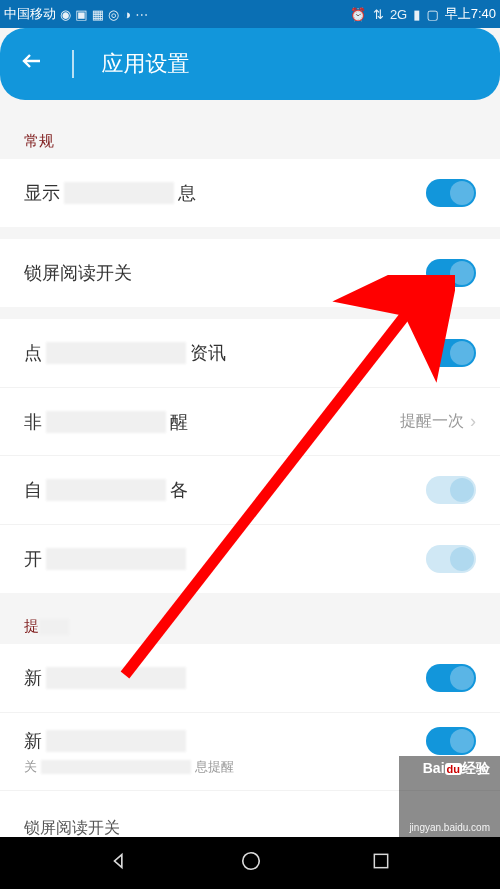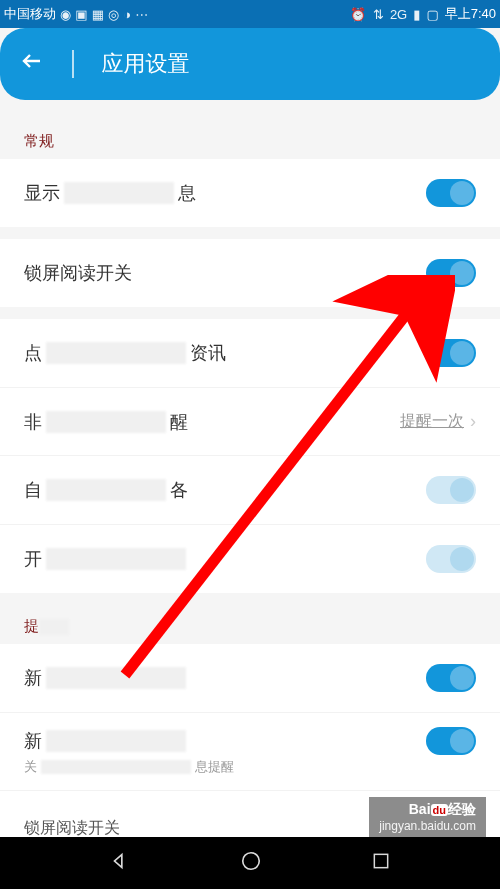--- a/index.html
+++ b/index.html
@@ -47,21 +47,21 @@
       align-items: center;
       justify-content: space-between;
       padding: 20px 24px;
       min-height: 68px;
       border-bottom: 1px solid #f2f2f2;
       position: relative;
     }
     .setting-row:last-child { border-bottom: none; }
     .setting-label { font-size: 18px; color: #333; display: flex; align-items: center; }
     .setting-sublabel { font-size: 13px; color: #999; margin-top: 3px; display: flex; align-items: center; }
-    .setting-value { color: #999; font-size: 16px; margin-right: 6px; text-decoration: underline; }
+    .setting-value { color: #999; font-size: 16px; margin-right: 6px; }
     .chevron { color: #ccc; font-size: 18px; }
     
     .toggle {
       width: 50px;
       height: 28px;
       background: #ccc;
       border-radius: 14px;
       position: relative;
       flex-shrink: 0;
     }
@@ -103,31 +103,31 @@
       background: #000;
       display: flex;
       justify-content: space-evenly;
       align-items: center;
     }
     .nav-btn { color: #fff; opacity: 0.85; }
     
     .watermark {
       position: absolute;
       bottom: 52px;
-      right: 14px;
+      right: 0;
       background: rgba(0,0,0,0.45);
       color: #fff;
       padding: 4px 10px;
       font-size: 12px;
       text-align: right;
       z-index: 60;
     }
     .watermark .brand { font-size: 14px; font-weight: bold; }
     .watermark .brand .du { background:#fff; color:#c00; border-radius:3px; padding:0 2px; font-size:11px; }
-    .watermark .url { font-size: 12px; opacity: 0.9; }
+    .watermark .url { font-size: 10px; opacity: 0.9; margin-top: 44px; }
     
     .right-ctrl { display: flex; align-items: center; }
   </style>
 </head>
 <body>
 
 <div class="status-bar">
   <div class="status-left">
     <span>中国移动</span>
     <span class="status-icon">◉</span>

